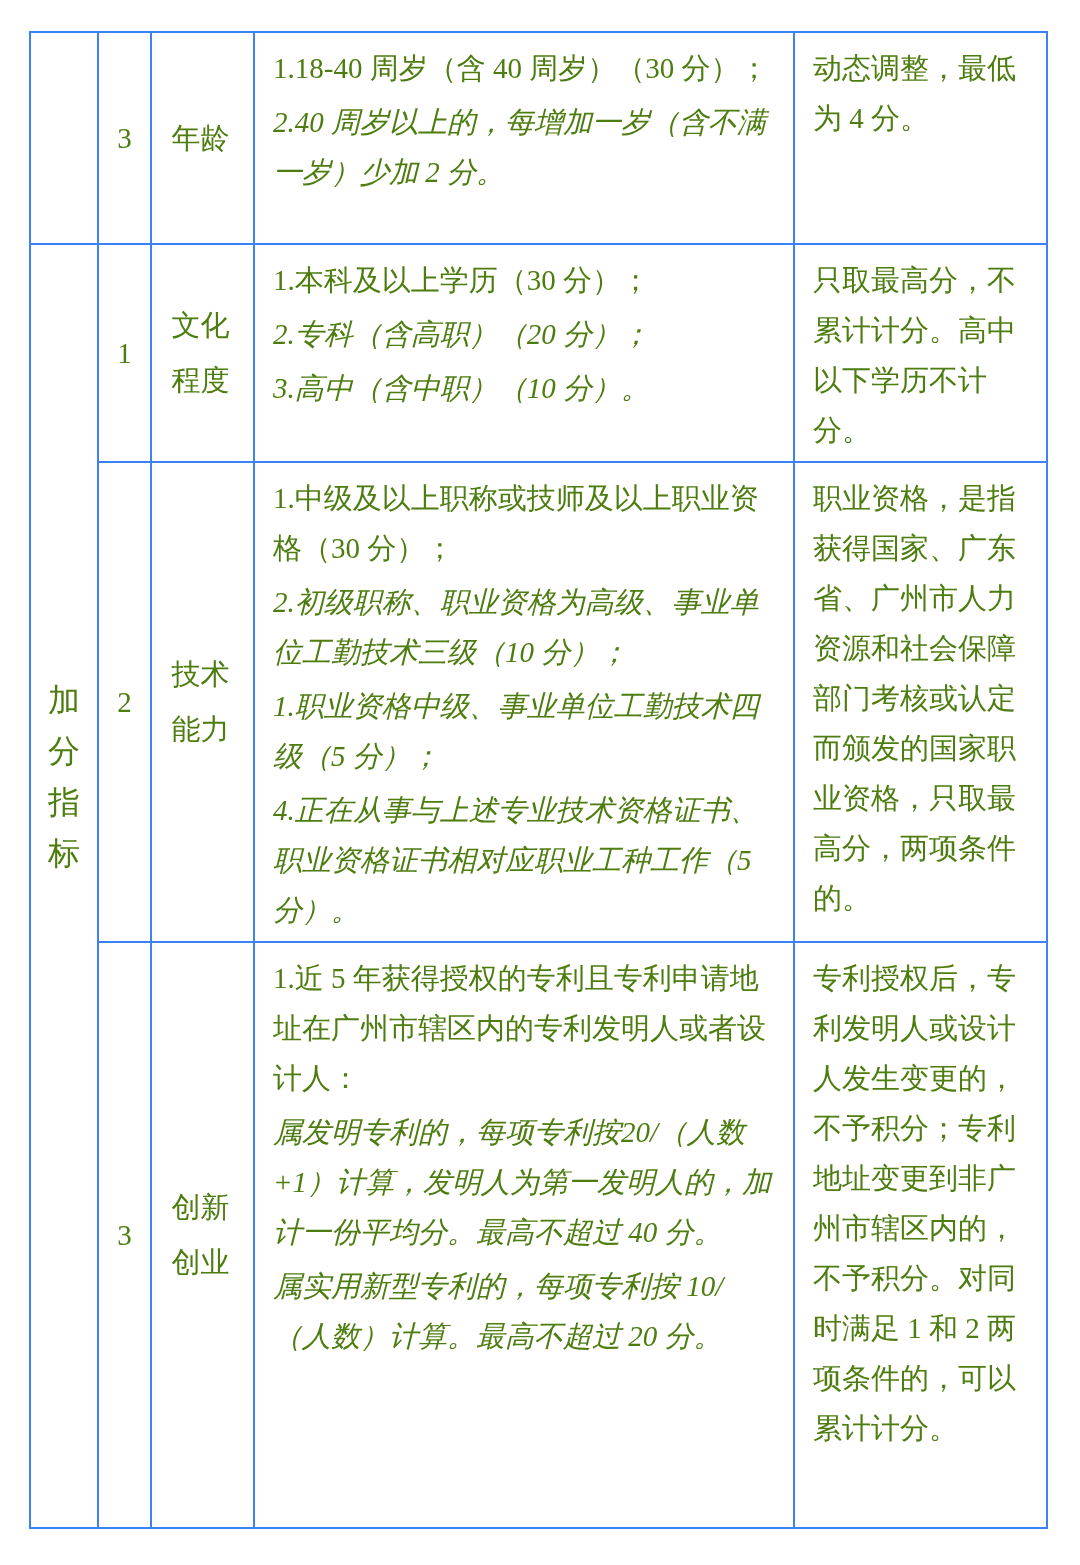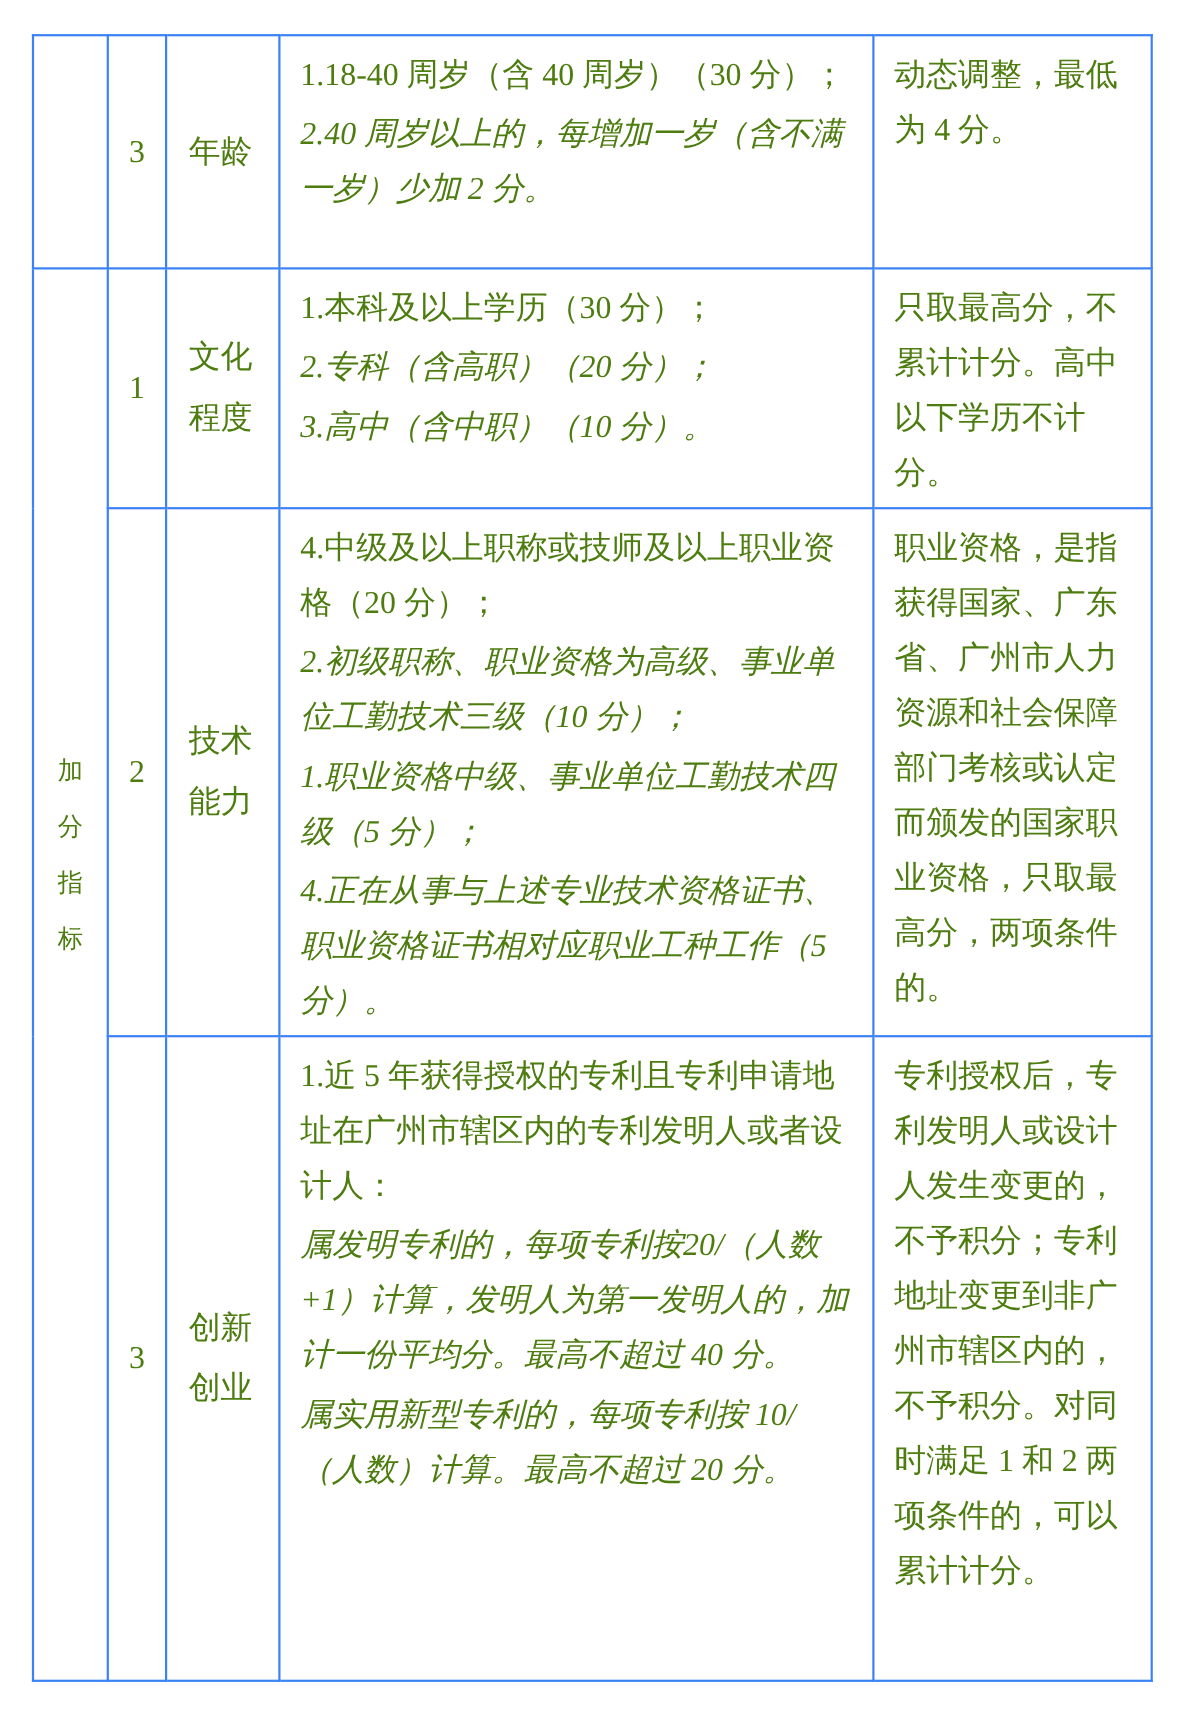--- a/index.html
+++ b/index.html
@@ -32,21 +32,21 @@
   tr.r4 { height: 586px; }
 
   td.cat-cell {
     vertical-align: top;
     text-align: center;
     padding: 430px 0 0 0;
   }
   .cat-label {
     display: inline-block;
     width: 32px;
-    font-size: 23px;
+    font-size: 32px;
     line-height: 51px;
     word-break: break-all;
     text-align: center;
   }
   td.num-cell {
     text-align: center;
     vertical-align: middle;
     padding: 0;
   }
   td.name-cell {
@@ -116,21 +116,21 @@
         <p>只取最高分，不累计计分。高中以下学历不计分。</p>
       </td>
     </tr>
 
     <tr class="r3">
       <td class="num-cell">2</td>
       <td class="name-cell">
         <span class="name-inner">技术能力</span>
       </td>
       <td class="crit-cell">
-        <p>4.中级及以上职称或技师及以上职业资格（20 分）；</p>
+        <p>1.中级及以上职称或技师及以上职业资格（30 分）；</p>
         <p>2.初级职称、职业资格为高级、事业单位工勤技术三级（10 分）；</p>
         <p>1.职业资格中级、事业单位工勤技术四级（5 分）；</p>
         <p>4.正在从事与上述专业技术资格证书、职业资格证书相对应职业工种工作（5 分）。</p>
       </td>
       <td class="rem-cell">
         <p>职业资格，是指获得国家、广东省、广州市人力资源和社会保障部门考核或认定而颁发的国家职业资格，只取最高分，两项条件的。</p>
       </td>
     </tr>
 
     <tr class="r4">

